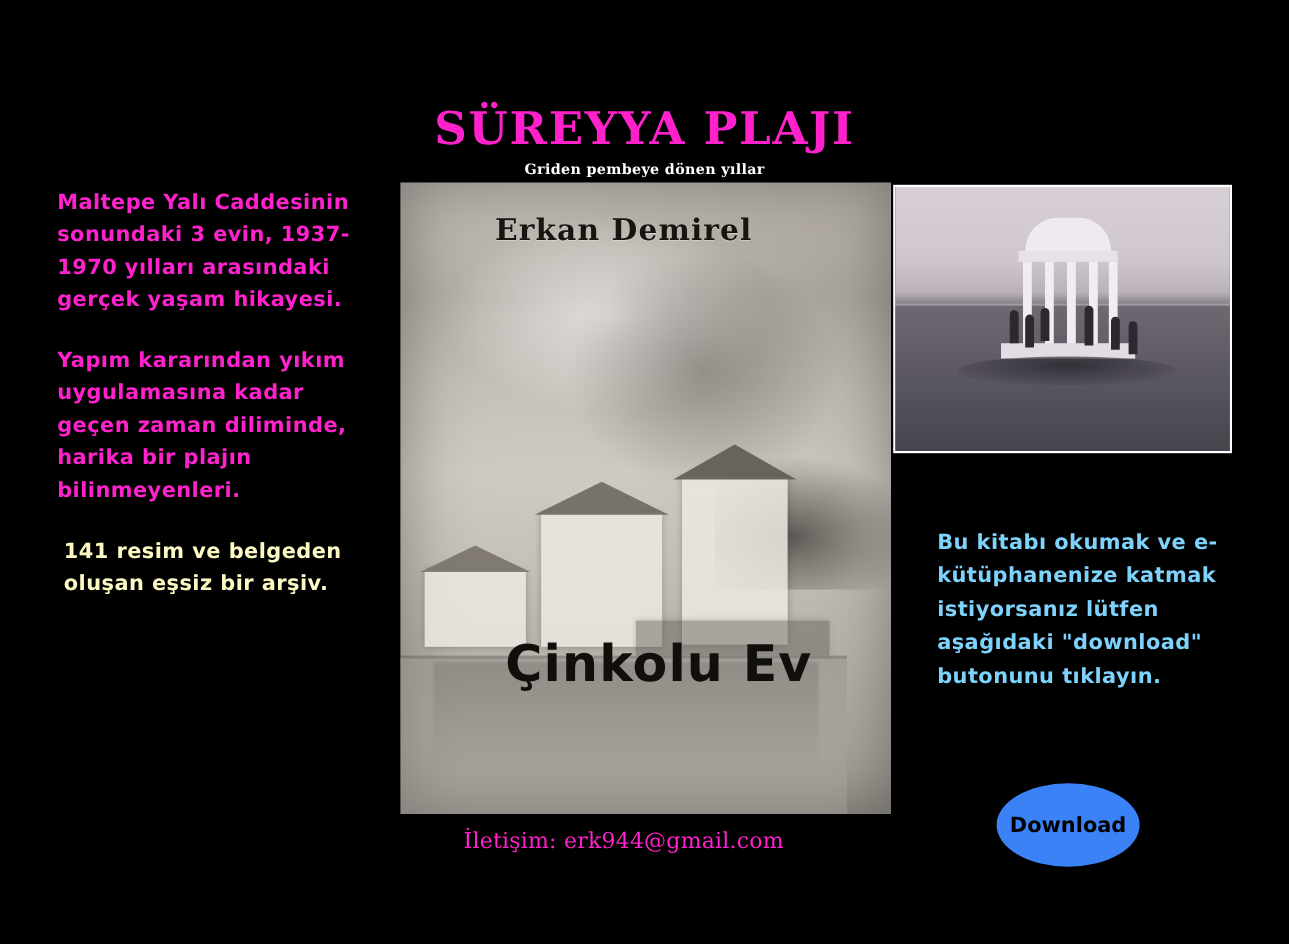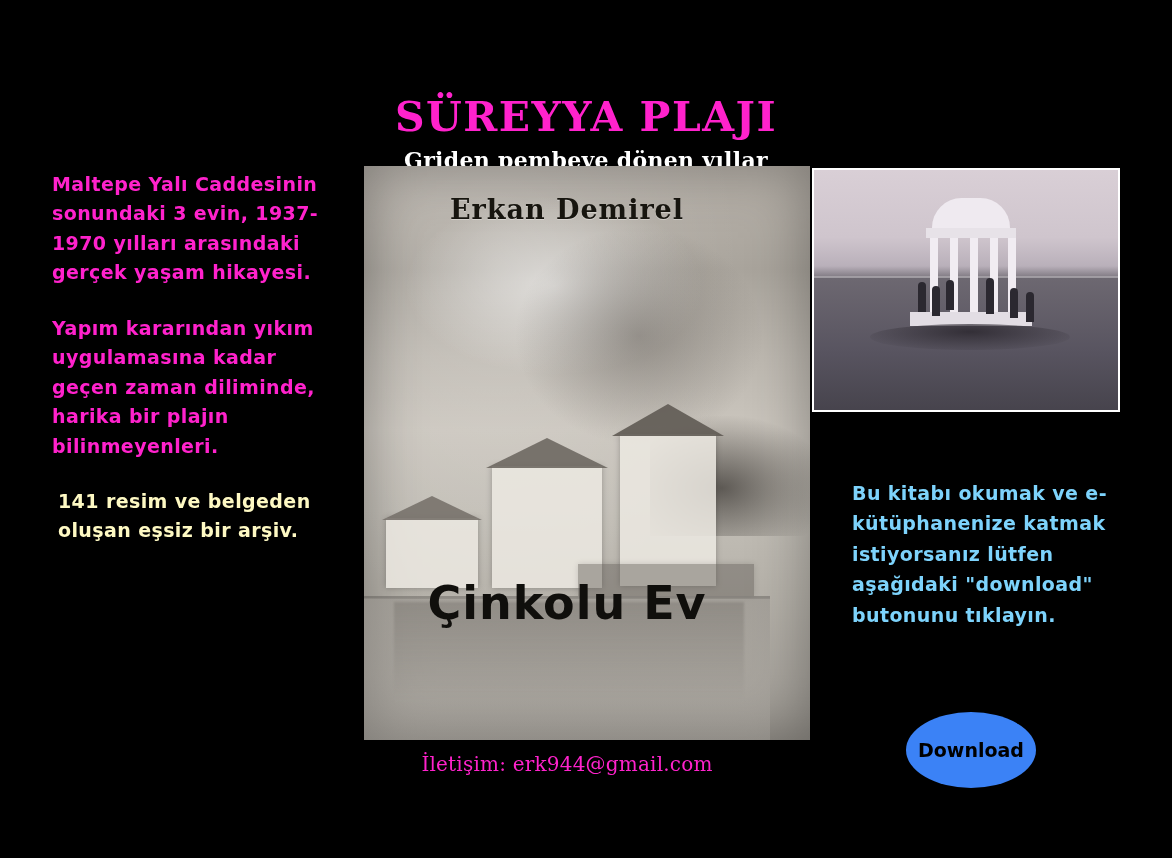--- a/index.html
+++ b/index.html
@@ -28,21 +28,21 @@
     font-family: "DejaVu Serif", serif;
     font-weight: bold;
     font-size: 41px;
     letter-spacing: 1.5px;
     color: #ff22cc;
     line-height: 1.05;
   }
   #subtitle {
     font-family: "DejaVu Serif", serif;
     font-weight: bold;
-    font-size: 22px;
+    font-size: 13px;
     color: #ffffff;
     margin-top: 8px;
     letter-spacing: 0.3px;
   }
 
   
   #left-col {
     position: absolute;
     left: 52px;
     top: 170px;
@@ -130,20 +130,21 @@
   #cover-title {
     position: absolute;
     left: 0; top: 410px;
     width: 406px;
     text-align: center;
     font-family: "DejaVu Sans", sans-serif;
     font-weight: bold;
     font-size: 46px;
     color: #100f0c;
     letter-spacing: 1px;
+    padding-left: 32px;
   }
   
   #book-cover .refl {
     position: absolute; left: 30px; top: 436px; width: 350px; height: 100px;
     background:
       linear-gradient(to bottom, rgba(120,116,110,0.45) 0%, rgba(170,166,160,0.12) 100%);
     filter: blur(1px);
   }
 
   

